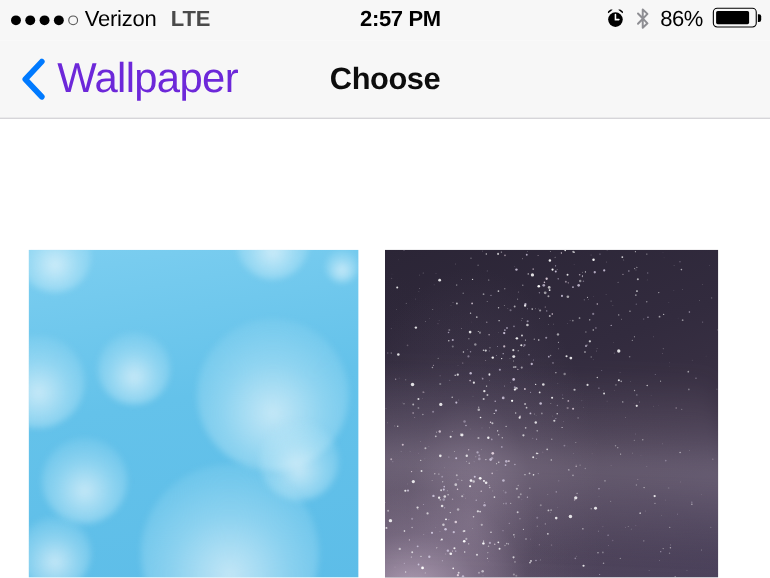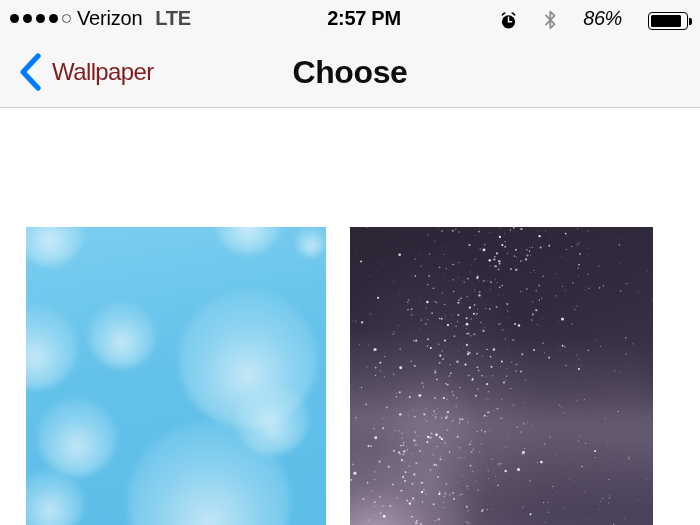--- a/index.html
+++ b/index.html
@@ -79,23 +79,22 @@
   }
   .clock {
     font-size: 20px;
     font-weight: bold;
     color: #000;
     letter-spacing: -0.3px;
   }
   .status-right {
     margin-left: auto;
     display: flex;
-    align-items: flex-end;
-    gap: 26px;
-    font-style: italic;
+    align-items: flex-start;
+    gap: 9px;
   }
   .alarm-icon svg { display: block; }
   .bt-icon svg { display: block; }
   .battery-pct {
     font-size: 20px;
     color: #000;
     letter-spacing: -0.4px;
   }
   .battery {
     position: relative;
@@ -135,33 +134,33 @@
   .back-button {
     position: absolute;
     left: 18px;
     top: 0; height: 70px;
     display: flex;
     align-items: center;
     cursor: pointer;
   }
   .chevron-left svg { display: block; }
   .back-label {
-    font-size: 24px;
-    color: #7f1d1d;
+    font-size: 38px;
+    color: #6d28d9;
     margin-left: 10px;
     letter-spacing: -0.6px;
   }
   .nav-title {
     position: absolute;
     left: 0; right: 0;
     top: 0; height: 70px;
     display: flex;
     align-items: center;
     justify-content: center;
-    font-size: 32px;
+    font-size: 28px;
     font-weight: bold;
     color: #0d0d0d;
     letter-spacing: -0.4px;
   }
 
   
   .section-header {
     position: absolute;
     top: 108px; left: 0;
     width: 700px;

